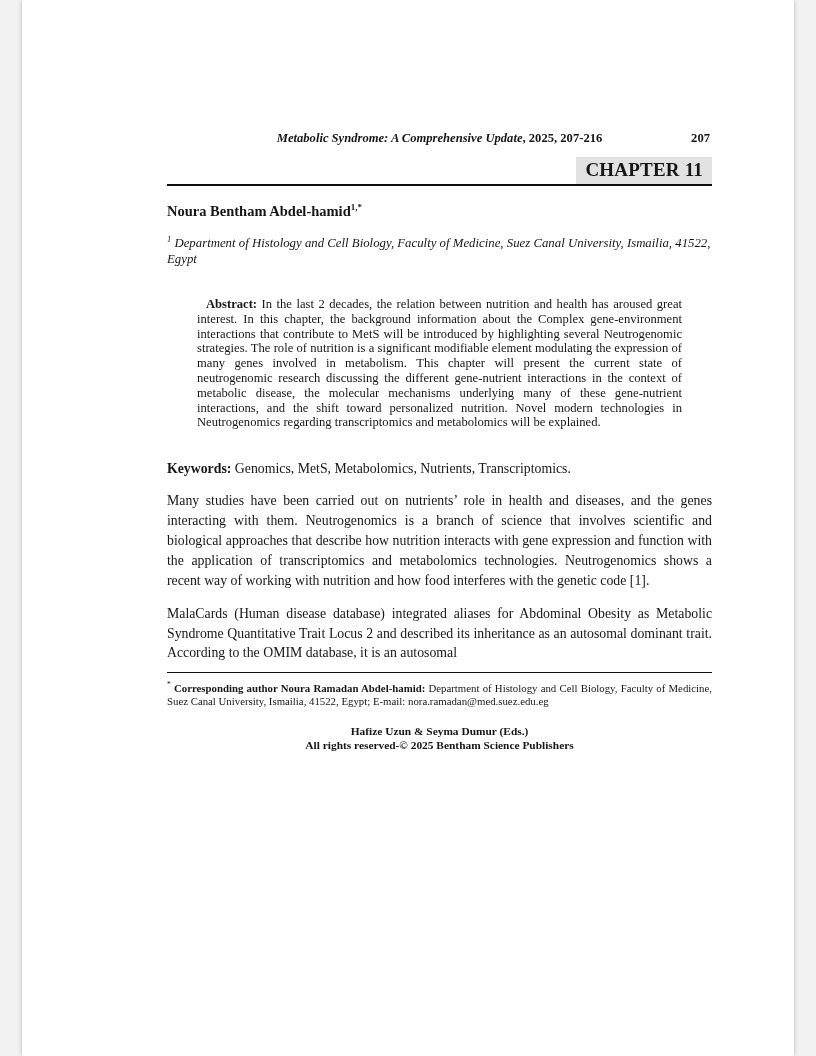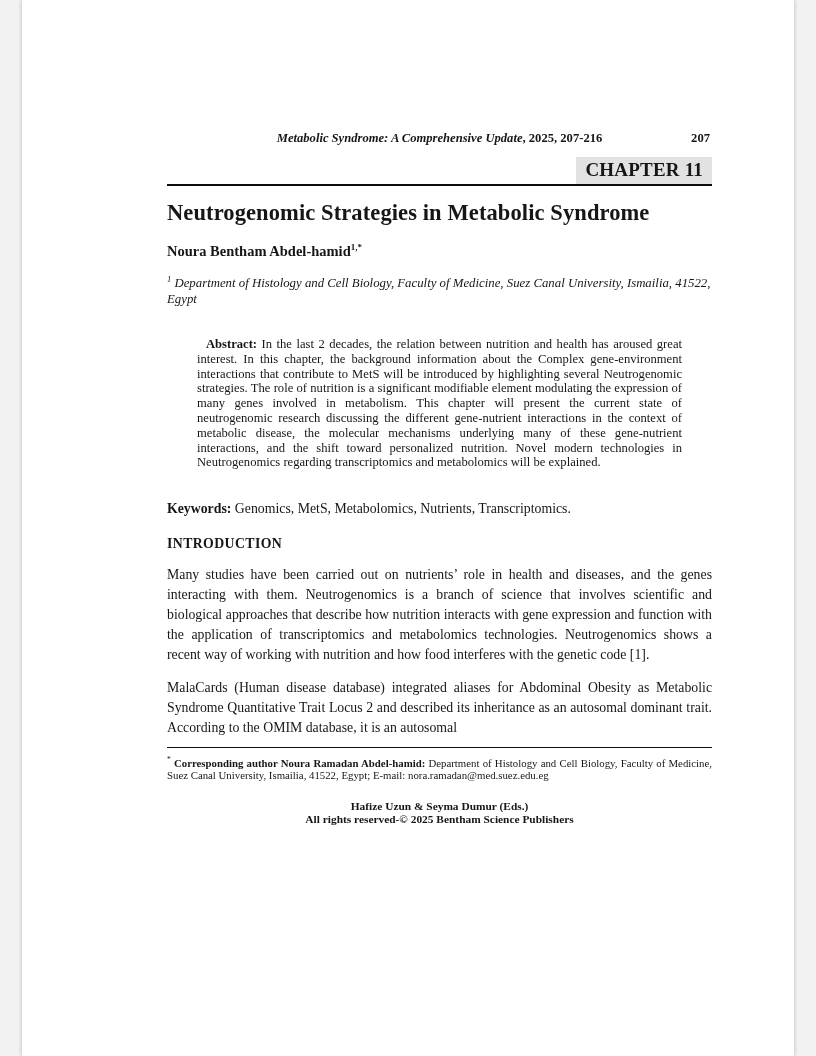--- a/index.html
+++ b/index.html
@@ -124,39 +124,37 @@
 
     <div class="running-header">
       <span class="journal">Metabolic Syndrome: A Comprehensive Update</span><span>, 2025, 207-216</span>
       <span class="pagenum">207</span>
     </div>
 
     <div class="chapter-rule">
       <span class="chapter-label">CHAPTER 11</span>
     </div>
 
-    <h1 class="chapter-title">Neutrogenomic Strategies in Metabolic Syndrome</h1>
 
     <div class="author-line">
       <span>Noura Bentham Abdel-hamid</span><sup>1,*</sup>
     </div>
 
     <div class="affiliation">
       <sup>1</sup><span> Department of Histology and Cell Biology, Faculty of Medicine, Suez Canal University, Ismailia, 41522, Egypt</span>
     </div>
 
     <p class="abstract">
       <span class="abstract-label">Abstract:</span><span> In the last 2 decades, the relation between nutrition and health has aroused great interest. In this chapter, the background information about the Complex gene-environment interactions that contribute to MetS will be introduced by highlighting several Neutrogenomic strategies. The role of nutrition is a significant modifiable element modulating the expression of many genes involved in metabolism. This chapter will present the current state of neutrogenomic research discussing the different gene-nutrient interactions in the context of metabolic disease, the molecular mechanisms underlying many of these gene-nutrient interactions, and the shift toward personalized nutrition. Novel modern technologies in Neutrogenomics regarding transcriptomics and metabolomics will be explained.</span>
     </p>
 
     <p class="keywords">
       <span class="kw-label">Keywords:</span><span> Genomics, MetS, Metabolomics, Nutrients, Transcriptomics.</span>
     </p>
 
-    <h2 class="section-heading">INTRODUCTION</h2>
 
     <p class="body-para">Many studies have been carried out on nutrients’ role in health and diseases, and the genes interacting with them. Neutrogenomics is a branch of science that involves scientific and biological approaches that describe how nutrition interacts with gene expression and function with the application of transcriptomics and metabolomics technologies. Neutrogenomics shows a recent way of working with nutrition and how food interferes with the genetic code [1].</p>
 
 
     <p class="body-para">MalaCards (Human disease database) integrated aliases for Abdominal Obesity as Metabolic Syndrome Quantitative Trait Locus 2 and described its inheritance as an autosomal dominant trait. According to the OMIM database, it is an autosomal</p>
 
     <div class="footnote">
       <sup>*</sup><span class="fn-label"> Corresponding author Noura Ramadan Abdel-hamid:</span><span> Department of Histology and Cell Biology, Faculty of Medicine, Suez Canal University, Ismailia, 41522, Egypt; E-mail: nora.ramadan@med.suez.edu.eg</span>
     </div>
 

